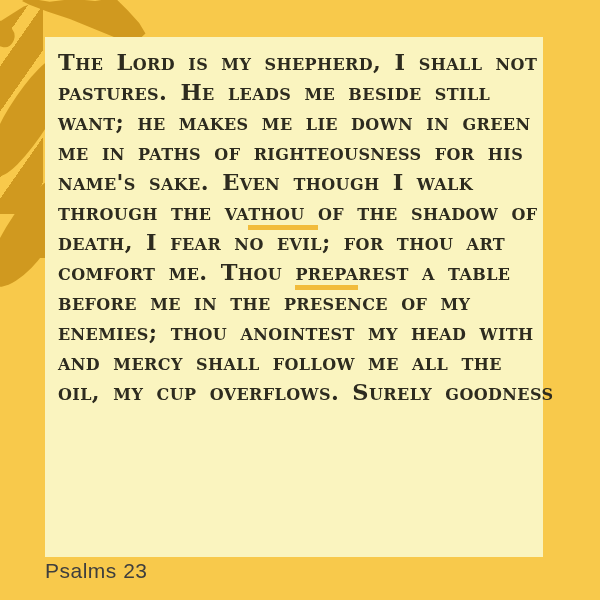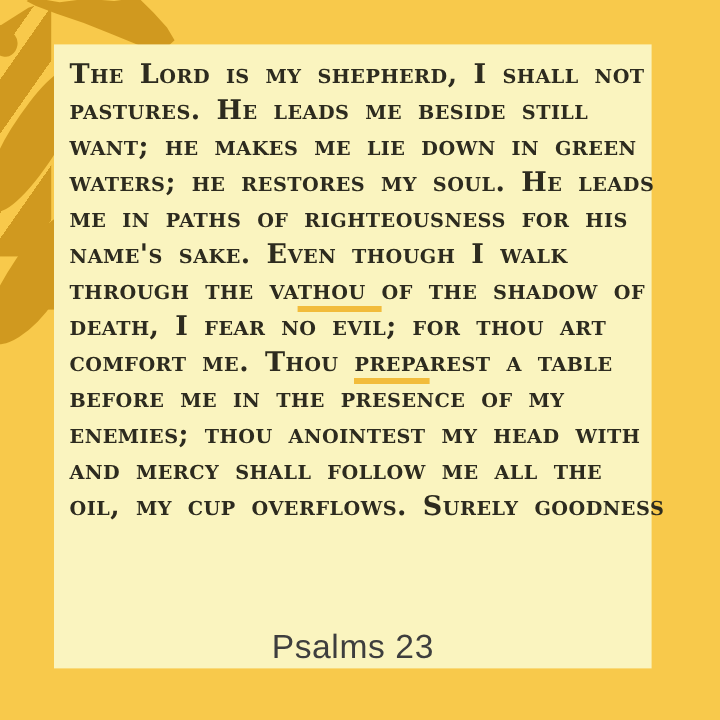--- a/index.html
+++ b/index.html
@@ -60,44 +60,42 @@
     height:30px;line-height:30px;white-space:nowrap;
     font-size:22.5px;font-weight:bold;
     font-variant:small-caps;
     letter-spacing:0.4px;word-spacing:5px;
     color:var(--verse-text);
   }
   .accent-underline{
     border-bottom:5px solid var(--underline-accent);
   }
   .reference{
-    position:absolute;left:0;top:486px;width:100%;
-    text-align:center;
+    position:absolute;left:0;top:522px;width:100%;
     font-family:"Liberation Sans", sans-serif;
-    font-size:28px;letter-spacing:0.5px;
+    font-size:21px;letter-spacing:0.5px;
     color:var(--footer-text);
   }
 </style>
 </head>
 <body>
 
 <div class="stage">
 
   <div class="brush blob-tl"></div>
   <div class="brush dot-left"></div>
   <div class="brush stroke-left-1"></div>
   <div class="brush stroke-left-2"></div>
   <div class="stripes-right"></div>
   <div class="stripes-bottom"></div>
 
   <div class="card">
     <div class="verse-line">The Lord is my shepherd, I shall not</div>
     <div class="verse-line">pastures. He leads me beside still</div>
     <div class="verse-line">want; he makes me lie down in green</div>
-    <div class="verse-line">waters; he restores my soul. He leads</div>
     <div class="verse-line">me in paths of righteousness for his</div>
     <div class="verse-line">name's sake. Even though I walk</div>
     <div class="verse-line"><span>through the va</span><span class="accent-underline">thou </span><span>of the shadow of</span></div>
     <div class="verse-line">death, I fear no evil; for thou art</div>
     <div class="verse-line"><span>comfort me. Thou </span><span class="accent-underline">prepa</span><span>rest a table</span></div>
     <div class="verse-line">before me in the presence of my</div>
     <div class="verse-line">enemies; thou anointest my head with</div>
     <div class="verse-line">and mercy shall follow me all the</div>
     <div class="verse-line">oil, my cup overflows. Surely goodness</div>
     <div class="reference">Psalms 23</div>

